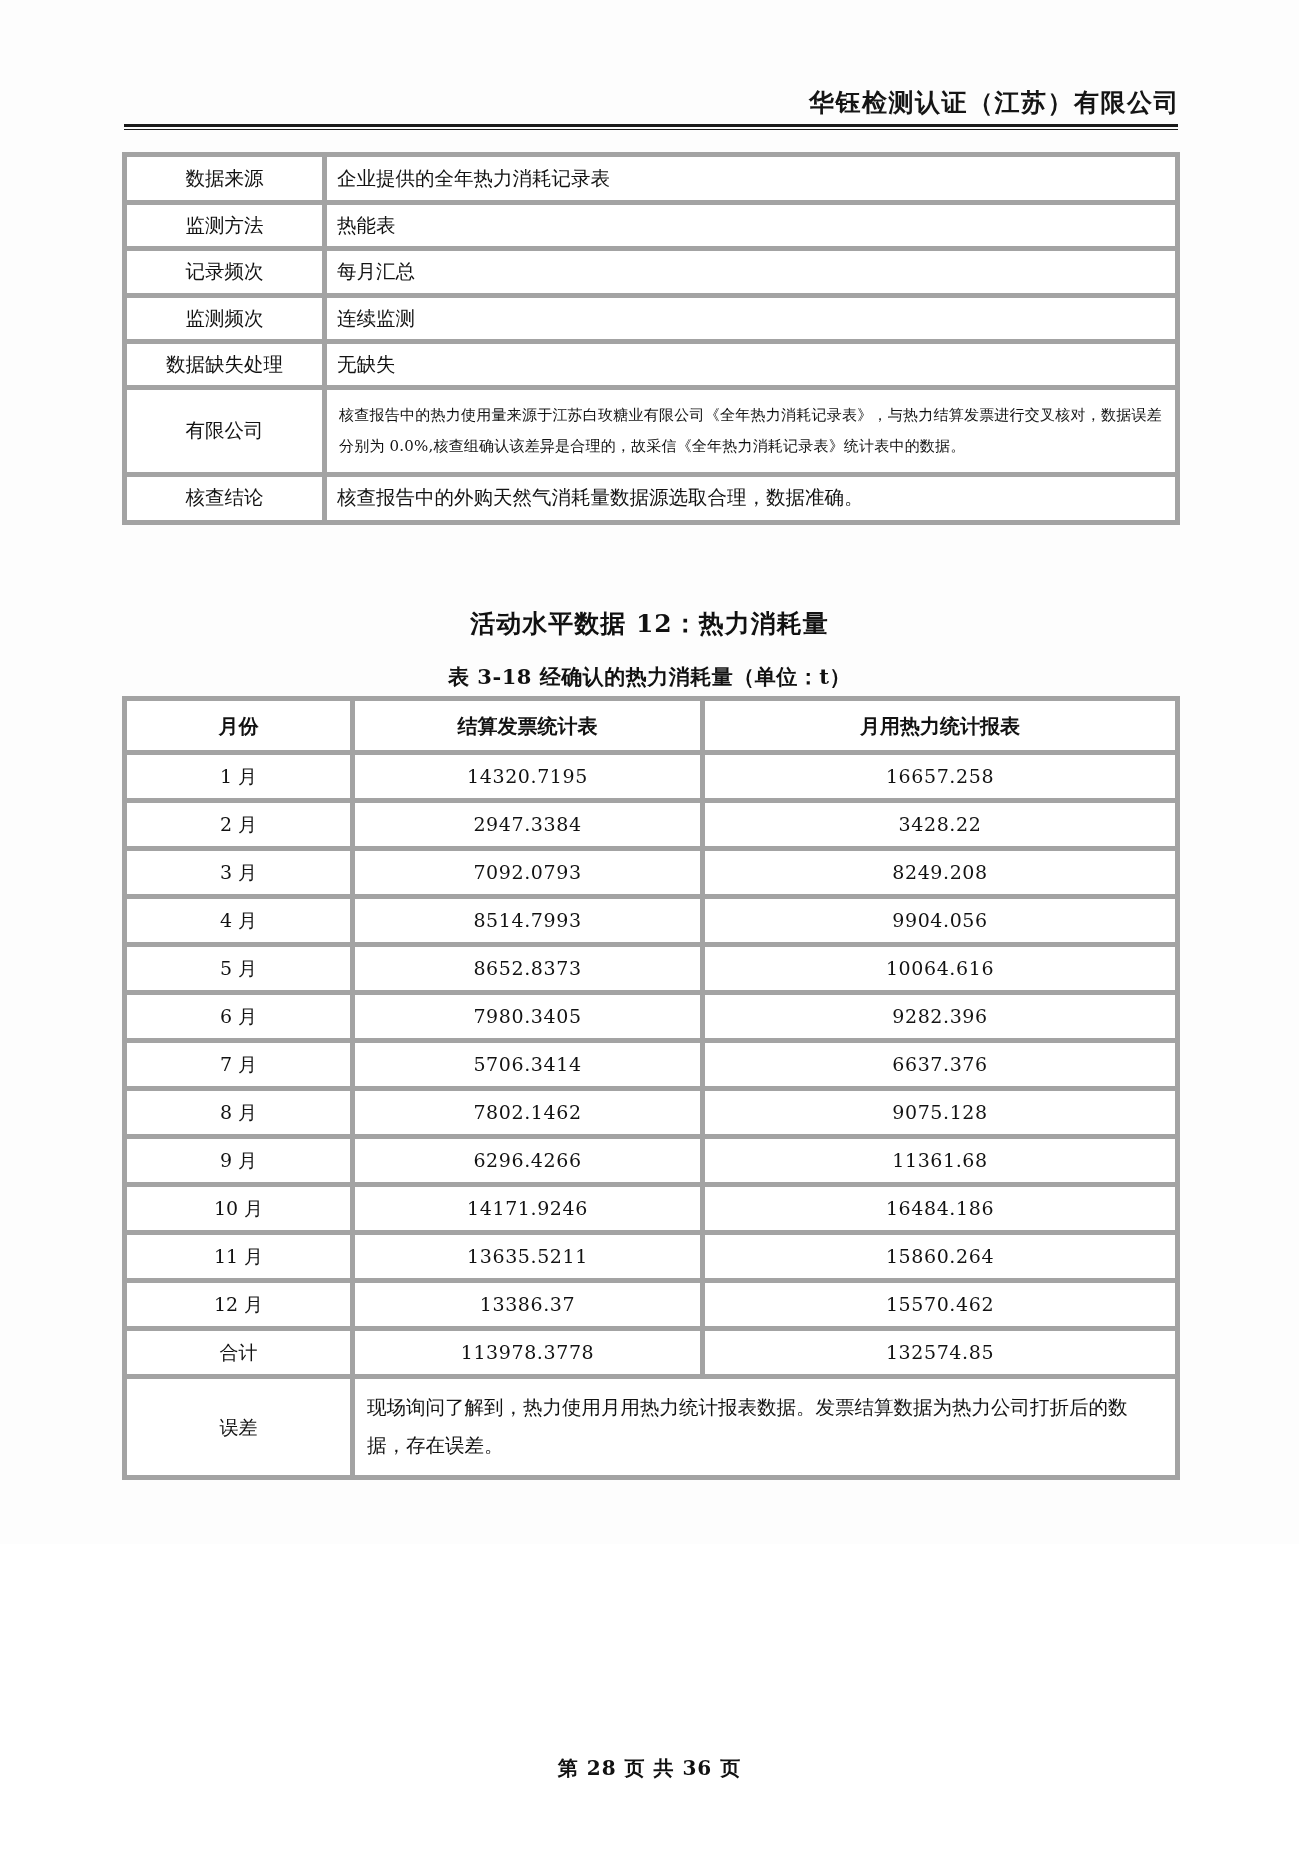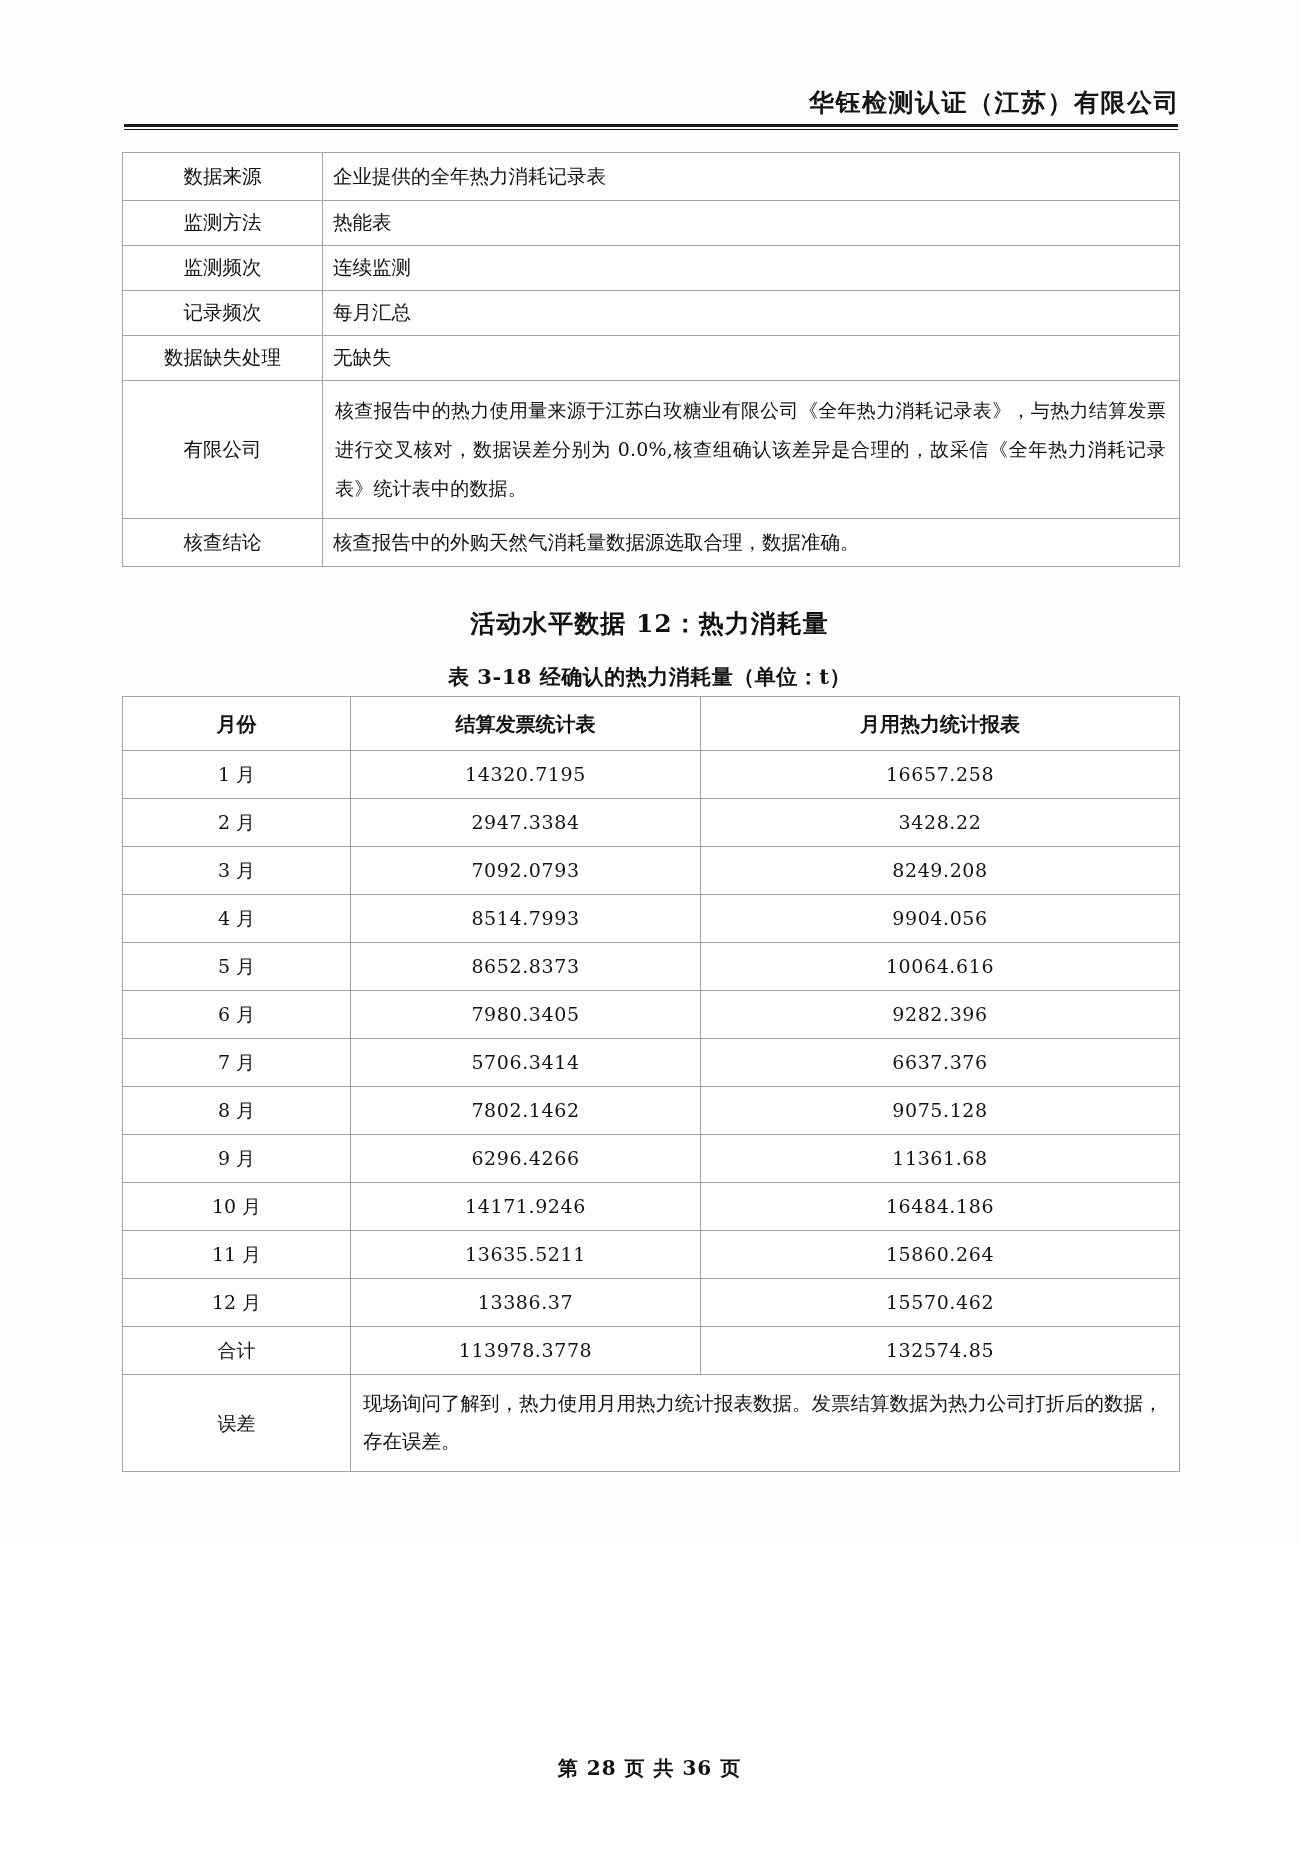--- a/index.html
+++ b/index.html
@@ -49,21 +49,21 @@
   }
 
   
   table.doc-table {
     border-collapse: collapse;
     table-layout: fixed;
     width: 1060px;
     background: #ffffff;
   }
   table.doc-table td {
-    border: 1px solid #a3a3a3;
+    border: 5px solid #a3a3a3;
     font-size: 19.5px;
     padding: 6px 10px;
     color: #121212;
     vertical-align: middle;
     line-height: 1.5;
   }
   .c-label { text-align: center; }
   .c-center { text-align: left; }
   .c-left { text-align: left; }
 
@@ -75,21 +75,21 @@
   }
   #meta-table { width: 1058px; }
   #meta-table td.k { width: 200px; text-align: center; }
   #meta-table tr.r-src td { height: 48px; }
   #meta-table tr.r-std td { height: 45px; }
   #meta-table td.para {
     text-align: justify;
     text-align-last: left;
     line-height: 2.05;
     padding: 10px 13px 10px 12px;
-    font-size: 19px;
+    font-size: 15px;
     letter-spacing: 0.2px;
   }
   #meta-table td.concl { height: 48px; }
 
   
   .section-title {
     position: absolute;
     left: 0;
     top: 607px;
     width: 1299px;
@@ -172,26 +172,26 @@
       <tbody>
         <tr class="r-src">
           <td class="k c-label">数据来源</td>
           <td class="c-left">企业提供的全年热力消耗记录表</td>
         </tr>
         <tr class="r-std">
           <td class="k c-label">监测方法</td>
           <td class="c-center">热能表</td>
         </tr>
         <tr class="r-std">
+          <td class="k c-label">记录频次</td>
+          <td class="c-center">每月汇总</td>
+        </tr>
+        <tr class="r-std">
           <td class="k c-label">监测频次</td>
           <td class="c-center">连续监测</td>
-        </tr>
-        <tr class="r-std">
-          <td class="k c-label">记录频次</td>
-          <td class="c-center">每月汇总</td>
         </tr>
         <tr class="r-std">
           <td class="k c-label">数据缺失处理</td>
           <td class="c-center">无缺失</td>
         </tr>
         <tr>
           <td class="k c-label">有限公司</td>
           <td class="para">核查报告中的热力使用量来源于江苏白玫糖业有限公司《全年热力消耗记录表》，与热力结算发票进行交叉核对，数据误差分别为 0.0%,核查组确认该差异是合理的，故采信《全年热力消耗记录表》统计表中的数据。</td>
         </tr>
         <tr>

